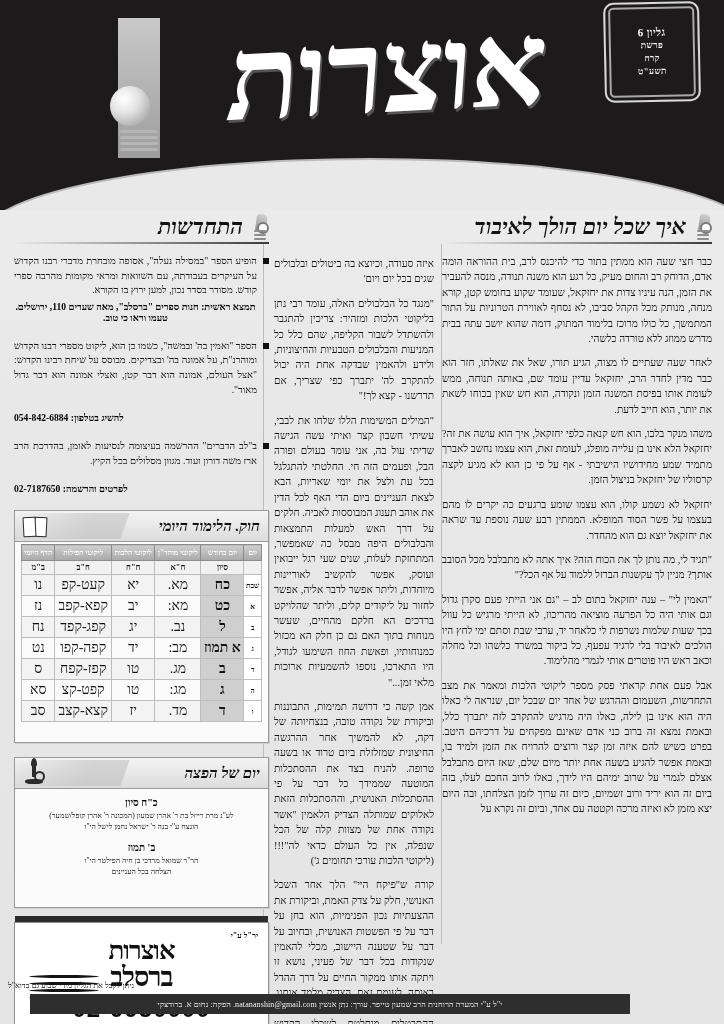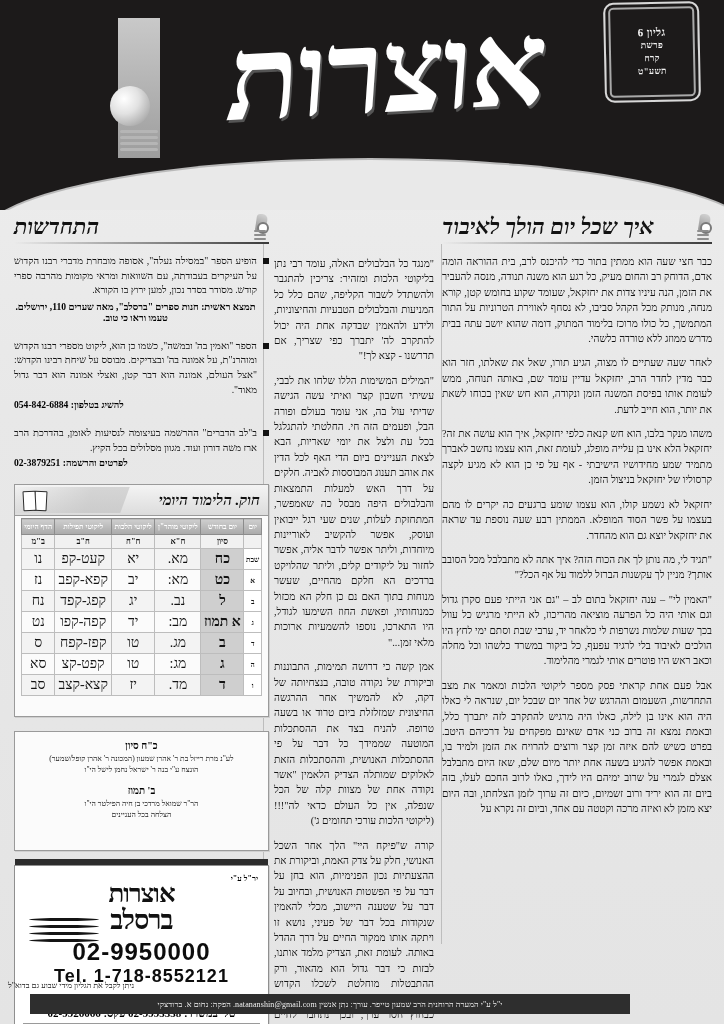--- a/index.html
+++ b/index.html
@@ -69,21 +69,21 @@
 
   .col{position:absolute;top:0;}
   .col-right{right:12px;width:270px;}
   .col-mid{right:290px;width:160px;}
   .col-left{left:14px;width:255px;}
 
   .vrule{position:absolute;top:30px;width:1px;height:700px;background:#bdbdbd;}
 
   
   .sec-head{position:relative;display:flex;align-items:flex-end;gap:6px;
-    justify-content:space-between;padding-bottom:4px;margin-bottom:10px;}
+    justify-content:flex-start;padding-bottom:4px;margin-bottom:10px;}
   .sec-head .title{
     font-family:"Liberation Serif", serif;
     font-weight:bold;font-style:italic;font-size:22px;color:#121212;
     letter-spacing:0px;white-space:nowrap;
   }
   .quill{position:relative;width:20px;height:26px;flex:0 0 20px;}
   .quill .blade{position:absolute;right:2px;top:0;width:11px;height:17px;
     background:linear-gradient(200deg,#d9d9d9,#8e8e8e);border-radius:3px 6px 2px 2px;
     transform:skewX(-8deg);}
   .quill .dot{position:absolute;right:0px;top:8px;width:8px;height:8px;border-radius:50%;
@@ -105,21 +105,21 @@
     color:#101010;margin:14px 0 14px 0;padding:6px 2px;
   }
 
   
   ul.news{list-style:none;margin:0;padding:0;}
   ul.news > li{position:relative;padding-right:12px;margin-bottom:16px;}
   ul.news > li:before{
     content:"";position:absolute;right:0;top:4px;width:6px;height:6px;background:#111;
   }
   ul.news p{font-size:9.8px;line-height:14.6px;text-align:justify;margin:0;color:#131313;}
-  ul.news .contact{display:block;font-weight:bold;font-size:9.6px;text-align:left;margin-top:2px;}
+  ul.news .contact{display:block;font-weight:bold;font-size:9.6px;text-align:left;margin-top:15px;}
   ul.news .store{display:block;font-weight:bold;font-size:9.6px;text-align:center;margin-top:3px;}
 
   
   .boxcard{
     position:relative;background:#fbfbfb;border:1px solid #9a9a9a;
     margin-top:14px;padding:0 0 20px 0;
     box-shadow:1px 1px 0 #cfcfcf;
   }
   .boxcard .bhead{
     position:relative;height:30px;background:linear-gradient(180deg,#f4f4f4,#dcdcdc);
@@ -259,20 +259,21 @@
 
 
       <p class="body">יחזקאל לא נשמע קולו, הוא עצמו שומע ברגעים כה יקרים לו מהם בעצמו על פשר הסוד המופלא. הממתין רבע שעה נוספת עד שראה את יחזקאל יוצא גם הוא מהחדר.</p>
       <p class="body">"תגיד לי, מה נותן לך את הכוח הזה? איך אתה לא מתבלבל מכל הסובב אותך? מניין לך עקשנות הברזל ללמוד על אף הכל?"</p>
       <p class="body">"האמין לי" – ענה יחזקאל בתום לב – "גם אני הייתי פעם סקרן גדול וגם אותי היה כל הפרעה מוציאה מהריכוז, לא הייתי מרגיש כל עוול בכך שעות שלמות נשרפות לי כלאחר יד, ערבי שבת וסתם ימי לחץ היו הולכים לאיבוד בלי לרגיד עפעף, כל ביקור במשרד כלשהו וכל מחלה וכאב ראש היו פוטרים אותי לגמרי מהלימוד.</p>
       <p class="body">אבל פעם אחת קראתי פסק מספר ליקוטי הלכות ומאמר את מצב התחדשות, השעמום וההרגש של אחד יום שבכל יום, שנראה לי כאלו היה הוא אינו בן לילה, כאלו היה מרגיש להתקרב לזה יתברך כלל, ובאמת נמצא זה ברוב כני אדם שאינם מפקחים על דרכיהם היטב. בפרט כשיש להם איזה זמן קצר ורוצים להרויח את הזמן ולמיד בו, ובאמת אפשר להגיע בשעה אחת יותר מיום שלם, שאז היום מתבלבל אצלם לגמרי על שרוב ימיהם היו לידך, כאלו לרוב החכם לעלו, בזה ביום זה הוא יריד ורוב זשמיום, כיום זה ערוך לזמן הצלחתו, ובה היום יצא מזמן לא ואיזה מרכה וקטטה עם אחד, וביום זה נקרא על</p>
     </div>
 
     <div class="col col-mid">
       <div style="height:42px"></div>
+      <p class="body">איזה סעודה, וכיוצא בה ביטולים ובלבולים שגים בכל יום ויום'</p>
       <p class="body">"מנגד כל הבלבולים האלה, עומד רבי נתן בליקוטי הלכות ומזהיר: צריכין להתגבר ולהשתדל לשבור הקליפה, שהם כלל כל המניעות והבלבולים הטבעיות והחיצוניות, ולידע ולהאמין שבדקה אחת היה יכול להתקרב לה' יתברך כפי שצריך, אם תדרשנו - קצא לך!"</p>
       <p class="body">"המילים המשימות הללו שלחו את לבבי, עשיתי חשבון קצר ואיתי עשה הגישה שדיתי עול בה, אני עומד בעולם ופורה הבל, ופעמים הזה חי. החלטתי להתגלגל בכל עת ולצל את יומי שאריות, הבא לצאת העניינים ביום הדי האף לכל הדין את אוהב תענוג המבוססות לאביה. חלקים על דרך האש למעלות התמצאות והבלבולים היפה מבסל כה שאמפשר, המתחזקת לעלות, שנים שעי רגל ייבואין ועוסק, אפשר להקשיב לאוריינות מיוחדות, וליתר אפשר לדבר אליה, אפשר לחזור על ליקודים קלים, וליתר שהלויקט ברדכים הא חלקם מהחיים, שעשר מנוחות בתוך האם נם כן חלק הא מכזול כמנוחותיו, ופאשת החוז השימעו לגודל, היו התארכו, נוספו להשמעיות ארוכות מלאי זמן..."</p>
       <p class="body">אמן קשה כי דרושה תמימות, התבוננות וביקורת של נקודה טובה, בנצחיותה של דקה, לא להמשיך אחר ההרגשה החיצונית שמזלזלת ביום טרוד או בשעה טרופה. להניח בצד את ההסתכלות המוטעה שממידך כל דבר על פי ההסתכלות האנושית, וההסתכלות הזאת לאלוקים שמותלה הצדיק הלאמין "אשר נקודה אחת של מצוות קלה של הכל שנפלה, אין כל העולם כדאי לה"!!! (ליקוטי הלכות עורכי תחומים ג')</p>
       <p class="body">קורה ש"פיקח היי" הלך אחר השכל האנושי, חלק על צדק האמת, וביקורת את ההצעתיות נכון הפנימיות, הוא בחן על דבר על פי הפשטות האנושית, ובחיוב על דבר על שטענה היישוב, מכלי להאמין שנקודות בכל דבר של פעיני, נושא זו ויתקה אותו ממקור החיים על דרך ההדל באותה. לעומת זאת, הצדיק מלמד אותנו, לבזות כי דבר גדול הוא מהאור, ורק ההתבטלות מוחלטת לשכלו הקדוש תגרום לנו לשמור על כל רגע שנראה כבחוץ חסר ערך, ובכך נתחבר לחיים הנצחיים.</p>
 
     </div>
 
     <div class="col col-left">
 
       <div class="sec-head">
@@ -293,21 +294,21 @@
         <li>
           <p>הופיע הספר "במסילה נעלה", אסופה מובחרת מדברי רבנו הקדוש על העיקרים בעבודתה, עם השוואות ומראי מקומות מהרבה ספרי קודש. מסודר בסדר נכון, למען ירוץ בו הקורא.</p>
           <span class="store">תמצא ראשית: חנות ספרים "ברסלב", מאה שערים 110, ירושלים. טעמו וראו כי טוב.</span>
         </li>
         <li>
           <p>הספר "ואמין בה' ובמשה", כשמו כן הוא, ליקוט מספרי רבנו הקדוש ומוהרנ"ת, על אמונה בה' ובצדיקים. מבוסס על שיחת רבינו הקדוש: "אצל העולם, אמונה הוא דבר קטן, ואצלי אמונה הוא דבר גדול מאוד".</p>
           <span class="contact">להשיג בטלפון: 054-842-6884</span>
         </li>
         <li>
           <p>ב"לב הדברים" ההרשמה בעיצומה לנסיעות לאומן, בהדרכת הרב ארז משה דורון ועוד. מגוון מסלולים בכל הקיץ.</p>
-          <span class="contact">לפרטים והרשמה: 02-3879251</span>
+          <span class="contact">לפרטים והרשמה: 02-7187650</span>
         </li>
       </ul>
 
       <div class="boxcard">
         <div class="bhead">
           <span class="swoosh"></span>
           <span class="btitle">חוק. הלימוד היומי</span>
           <span class="icon-book"></span>
         </div>
         <div style="padding:0 6px;">
@@ -386,20 +387,30 @@
                   <td>יז</td>
                   <td>קצא-קצב</td>
                   <td>סב</td>
                 </tr>
               </tbody>
           </table>
         </div>
       </div>
 
       <div class="boxcard">
+        <div class="bhead">
+          <span class="swoosh"></span>
+          <span class="btitle">יום של הפצה</span>
+          <span class="icon-candle">
+            <span class="flame"></span>
+              <span class="stick"></span>
+            <span class="base"></span>
+              <span class="handle"></span>
+          </span>
+        </div>
         <div class="hafatza">
           <div class="date">כ"ח סיון</div>
           <div class="line">לע"נ מרת רייזל בת ר' אהרן שמעון (המכונה ר' אהרן קופל/שמער)</div>
           <div class="line">הונצח ע"י בנה ר' ישראל נחמן לישל הי"ו</div>
           <div class="gap"></div>
           <div class="date">ב' תמוז</div>
           <div class="line">הר"ר שמואל מרדכי בן חיה הפילטר הי"ו</div>
           <div class="line">הצלחה בכל העניינים</div>
         </div>
       </div>

